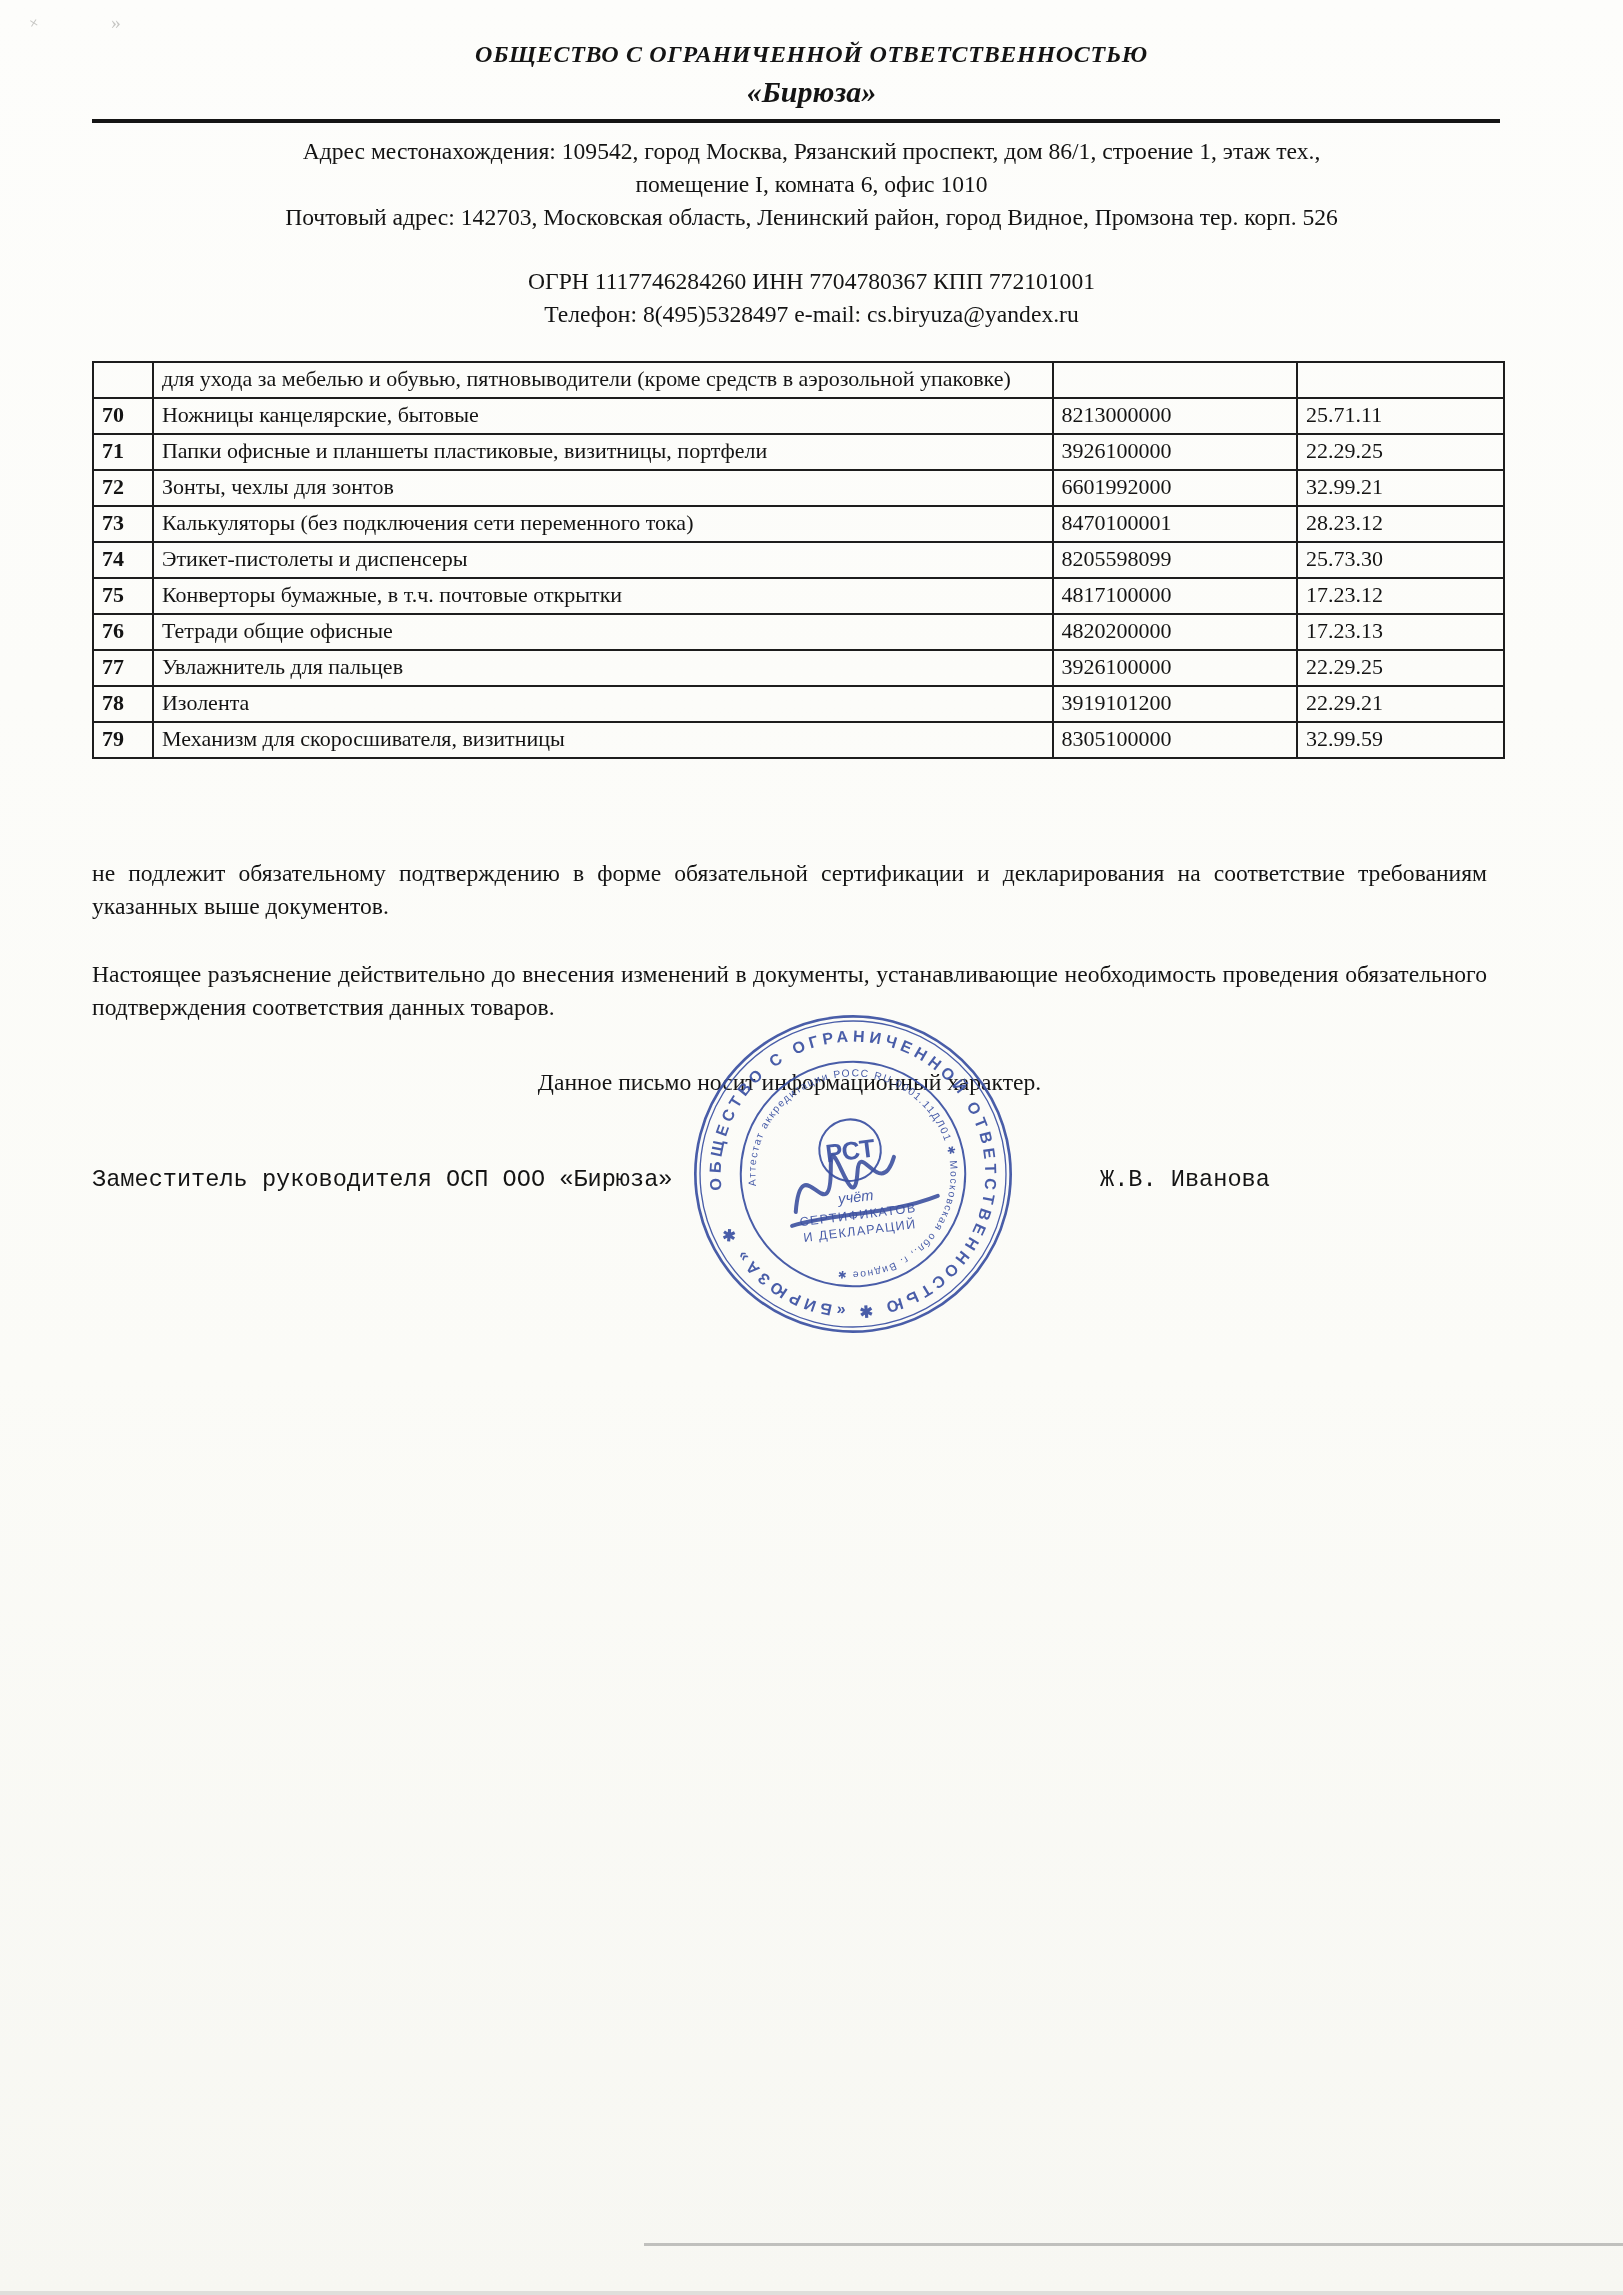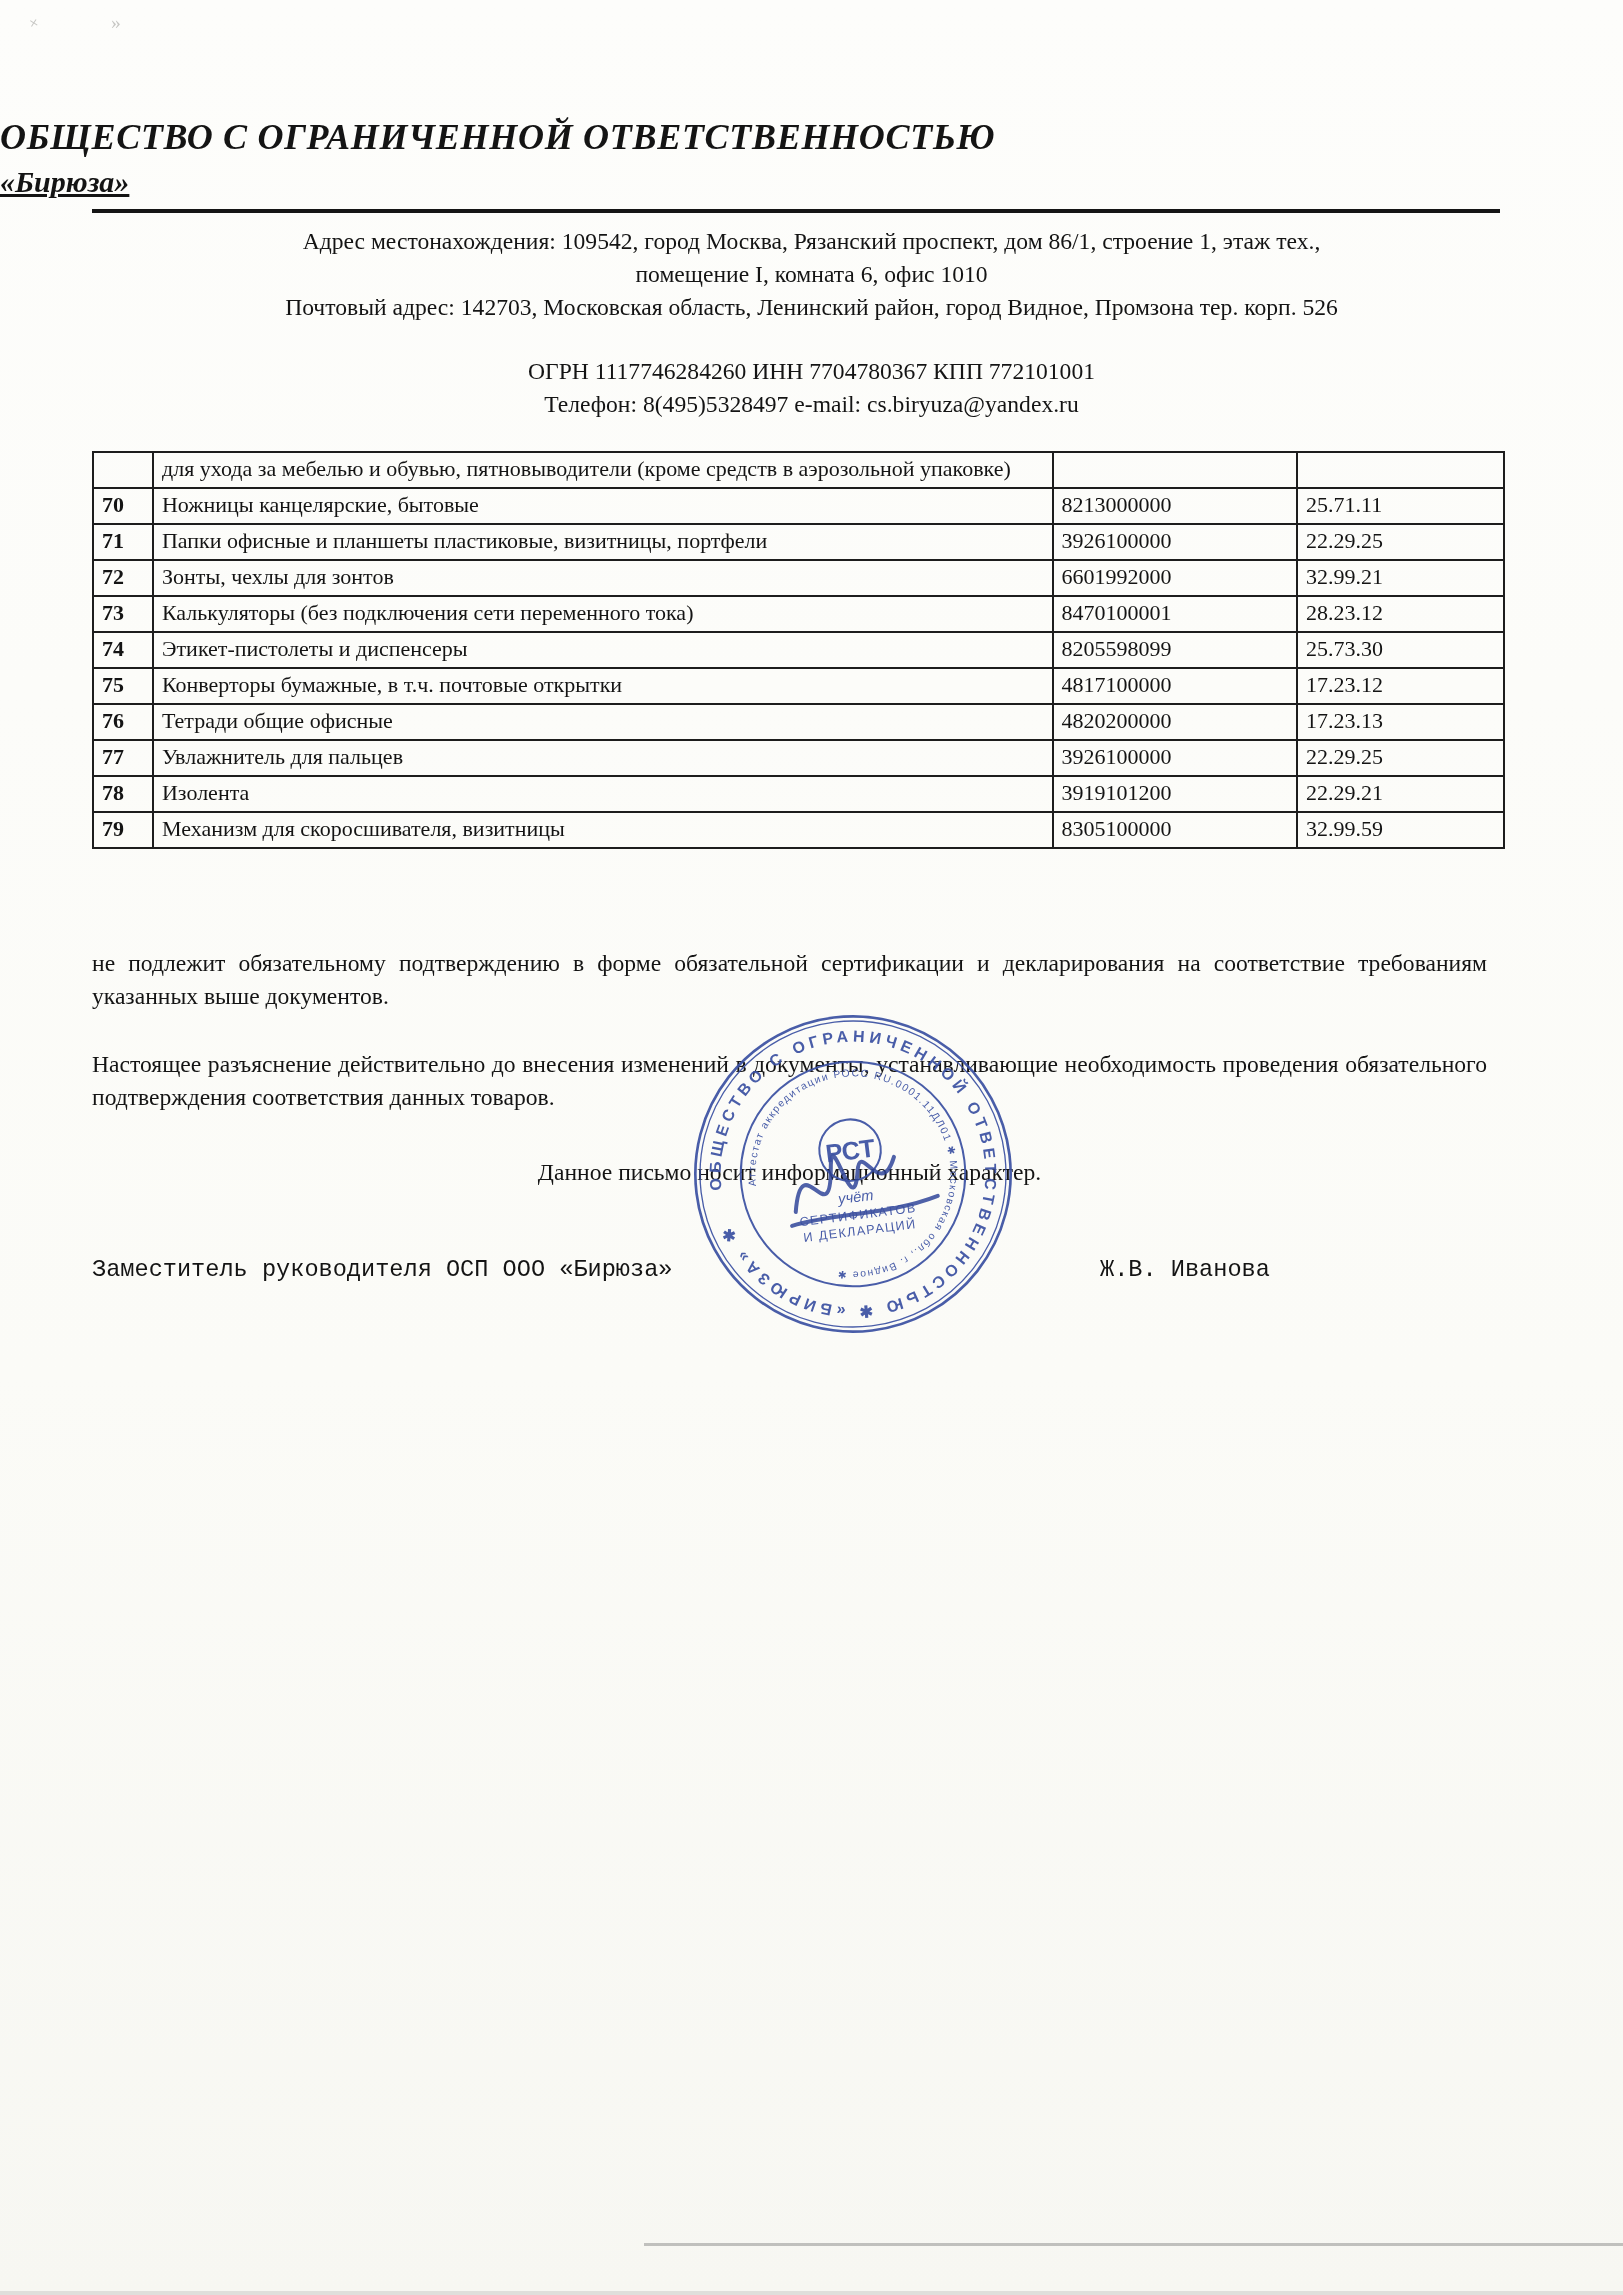--- a/index.html
+++ b/index.html
@@ -17,25 +17,25 @@
 
   
   .artifact { position:absolute; color:#9b9b97; opacity:.55; font-size:19.6px; }
   .artifact.m1 { left:31px; top:15.7px; transform:rotate(-12deg); }
   .artifact.m2 { left:111px; top:11.8px; }
   .scan-line  { position:absolute; left:644px; top:2243px; width:979px; height:2.6px; background:#a3a3a0; opacity:.65; }
   .scan-edge  { position:absolute; left:0; bottom:0; width:100%; height:3.9px; background:#c8c8c4; opacity:.5; }
 
   
   .doc-title {
-    padding-top:116px; text-align:left;
-    font-size:36px; font-weight:bold; font-style:italic; letter-spacing:0.7px;
+    padding-top:41px; text-align:center;
+    font-size:24px; font-weight:bold; font-style:italic; letter-spacing:0.7px;
   }
   .doc-subtitle {
-    font-size:30px; font-weight:bold; font-style:italic; margin-top:6.5px;text-decoration:underline;
+    text-align:center; font-size:30px; font-weight:bold; font-style:italic; margin-top:6.5px;
   }
   .title-rule { width:1408px; margin:10.5px 0 0 92px; border-top:4.6px solid #151515; }
 
   .addr-block { margin-top:11.8px; text-align:center; font-size:23.6px; line-height:33px; }
   .reg-block  { margin-top:31px; text-align:center; font-size:23.6px; line-height:33px; }
 
   
   table.goods {
     margin:30px 0 0 92px;
     width:1413px;

